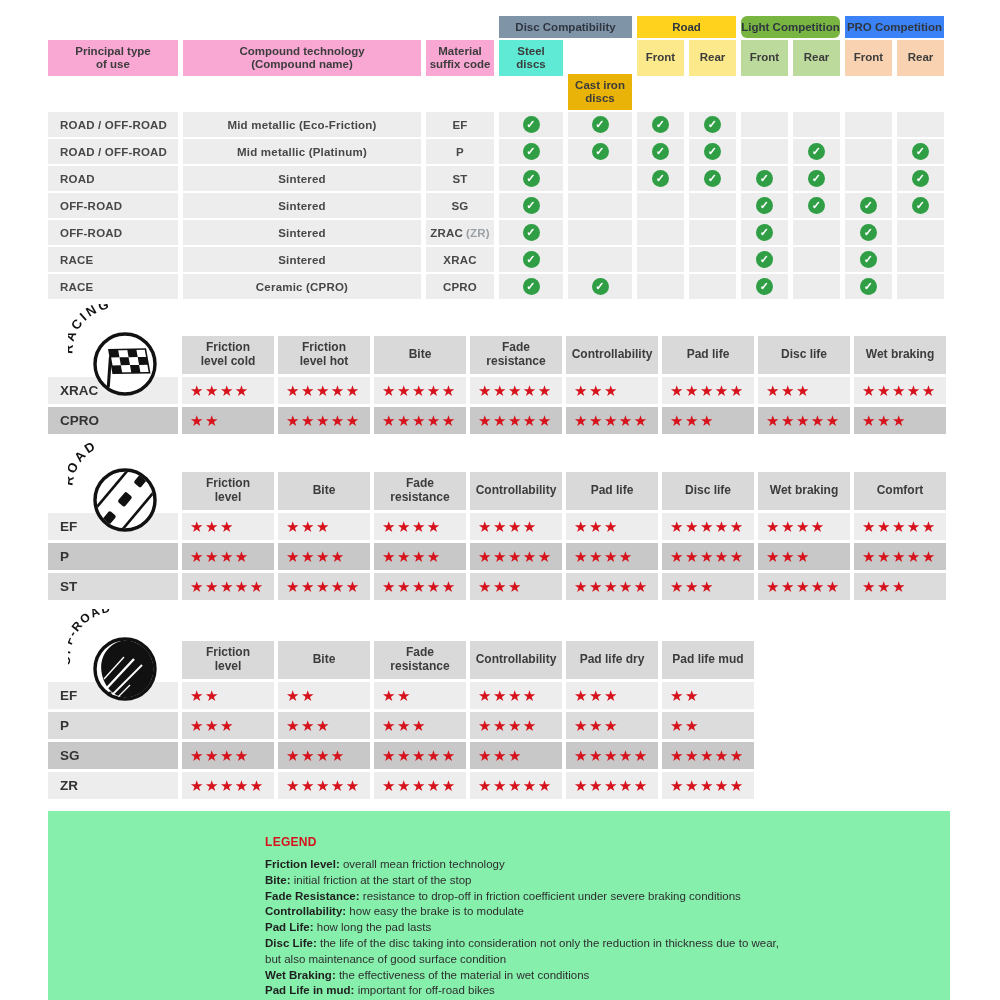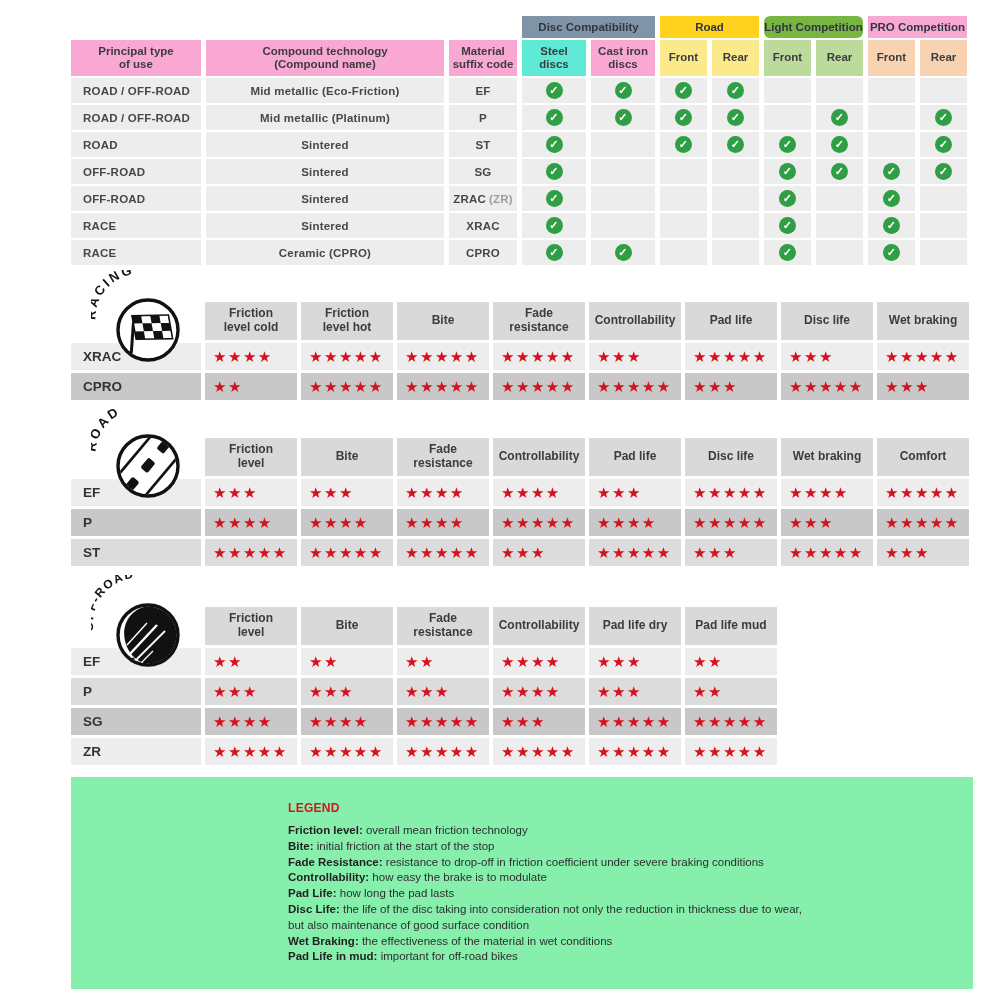--- a/index.html
+++ b/index.html
@@ -1,19 +1,19 @@
 <!DOCTYPE html>
 <html><head>
 <meta charset="utf-8">
 <style>
   * { margin:0; padding:0; box-sizing:border-box; }
   body { background:#fff; }
   .page {
     width:1000px; height:1000px; background:#ffffff; position:relative;
-    font-family:"Liberation Sans", sans-serif; overflow:hidden;padding-left:23px;
+    font-family:"Liberation Sans", sans-serif; overflow:hidden;
   }
   
   .compat-grid {
     display:grid; margin:16px 0 0 48px;
     grid-template-columns:130px 238px 68px 64px 64px repeat(6,47px);
     gap:2px 5px;
   }
   .gh-spacer { height:22px; }
   .gh {
     height:22px; display:flex; align-items:center; justify-content:center;
@@ -72,30 +72,30 @@
 <body>
 
 <div class="page">
 
   <section>
     <div class="compat-grid" id="compat-grid">
         <div class="gh-spacer" style="grid-column: 1 / span 3;"></div>
         <div class="gh" style="background: rgb(128, 148, 168);">Disc Compatibility</div>
         <div class="gh" style="background: rgb(255, 210, 30);">Road</div>
         <div class="gh" style="background: rgb(121, 181, 65); border-radius: 6px;">Light Competition</div>
-        <div class="gh" style="background: #f9a8d4;">PRO Competition</div>
+        <div class="gh" style="background: #3b82f6;">PRO Competition</div>
         <div class="sh">Principal type
 of use</div>
         <div class="sh">Compound technology
 (Compound name)</div>
         <div class="sh">Material
 suffix code</div>
         <div class="sh" style="background: #5eead4;">Steel
 discs</div>
-        <div class="sh" style="background: #f9a8d4;">Cast iron
+        <div class="sh" style="background: #eab308; margin-top: 34px;">Cast iron
 discs</div>
         <div class="sh" style="background: rgb(252, 233, 140);">Front</div>
         <div class="sh" style="background: rgb(252, 233, 140);">Rear</div>
         <div class="sh" style="background: rgb(189, 218, 157);">Front</div>
         <div class="sh" style="background: rgb(189, 218, 157);">Rear</div>
         <div class="sh" style="background: rgb(249, 210, 178);">Front</div>
         <div class="sh" style="background: rgb(249, 210, 178);">Rear</div>
         <div class="dc left">ROAD / OFF-ROAD</div>
         <div class="dc">Mid metallic (Eco-Friction)</div>
         <div class="dc">EF</div>

